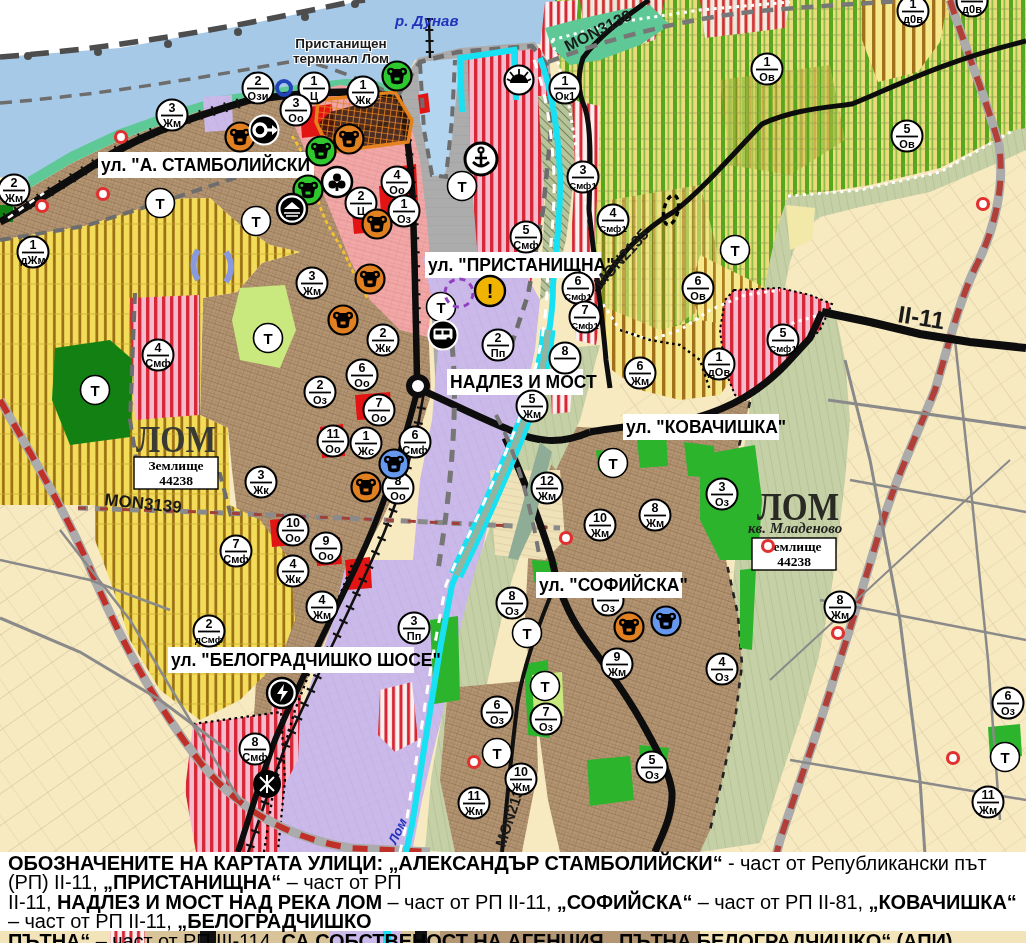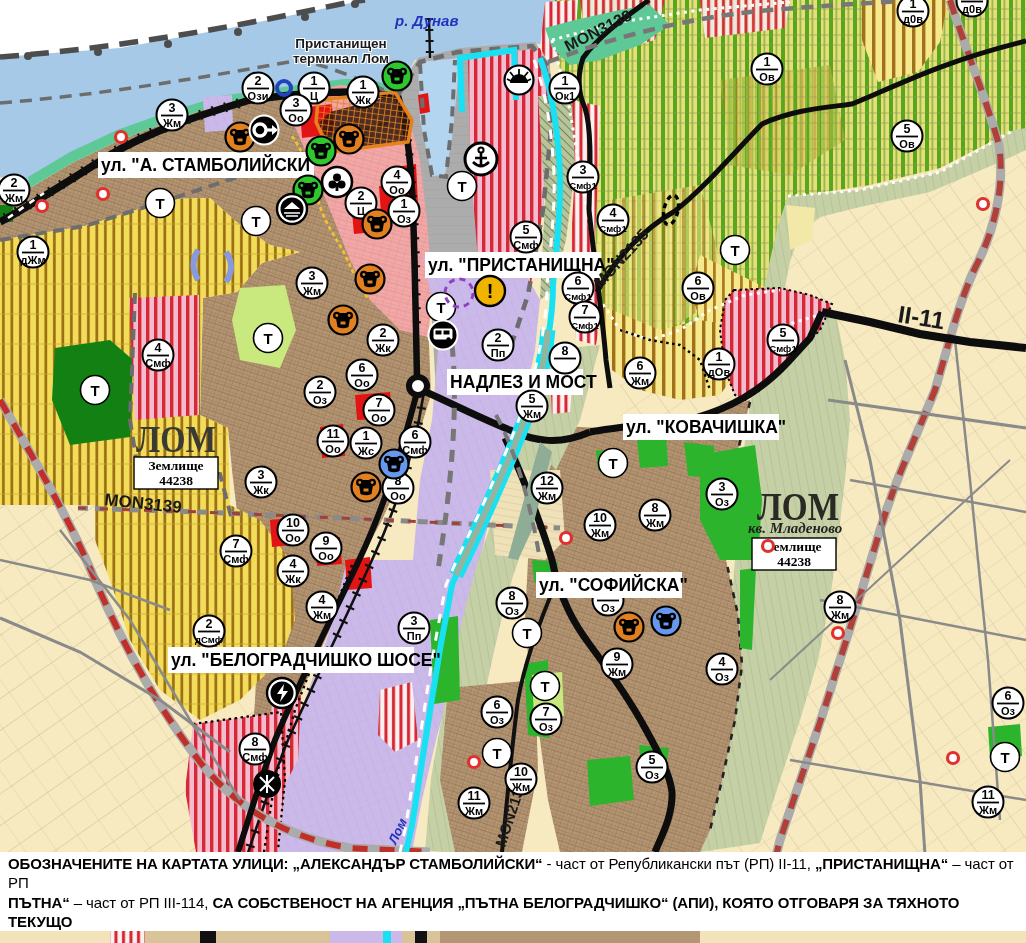--- a/index.html
+++ b/index.html
@@ -1,15 +1,15 @@
 <!DOCTYPE html>
 <html><head><meta charset="utf-8"><style>
 html,body{margin:0;padding:0;}
 body{width:1026px;height:943px;overflow:hidden;font-family:"Liberation Sans",sans-serif;position:relative;background:#fff;}
-#legend{position:absolute;left:0;top:852px;width:1026px;height:79px;background:#fff;font-size:15px;line-height:19.4px;color:#000;padding:2px 0 0 8px;box-sizing:border-box;letter-spacing:-0.1px;}
+#legend{position:absolute;left:0;top:852px;width:1026px;height:79px;background:#fff;font-size:20px;line-height:19.4px;color:#000;padding:2px 0 0 8px;box-sizing:border-box;letter-spacing:-0.1px;}
 </style></head><body>
 <svg width="1026" height="943" viewBox="0 0 1026 943">
 
 <defs>
 <pattern id="pYellow" width="8.5" height="30" patternUnits="userSpaceOnUse">
  <rect width="8.5" height="30" fill="#F2DC5A"></rect>
  <rect x="2" width="2.7" height="30" fill="#9A6E12"></rect>
  <path d="M0 14 H8.5" stroke="#C8A830" stroke-width="0.7"></path>
 </pattern>
 <pattern id="pYellowPale" width="9" height="30" patternUnits="userSpaceOnUse">
@@ -1115,13 +1115,14 @@
 
 <circle cx="953" cy="758" r="5.5" fill="#fff" stroke="#E03030" stroke-width="3.2"></circle>
 
 <circle cx="474" cy="762" r="5.5" fill="#fff" stroke="#E03030" stroke-width="3.2"></circle>
 
 <circle cx="768" cy="546" r="5.5" fill="#fff" stroke="#E03030" stroke-width="3.2"></circle>
 </svg>
 
 <div id="legend">
 <div><b>ОБОЗНАЧЕНИТЕ НА КАРТАТА УЛИЦИ: „АЛЕКСАНДЪР СТАМБОЛИЙСКИ“</b> - част от Републикански път (РП) II-11, <b>„ПРИСТАНИЩНА“</b> – част от РП</div>
+<div>II-11, <b>НАДЛЕЗ И МОСТ НАД РЕКА ЛОМ</b> – част от РП II-11, <b>„СОФИЙСКА“</b> – част от РП II-81, <b>„КОВАЧИШКА“</b> – част от РП II-11, <b>„БЕЛОГРАДЧИШКО</b></div>
 <div><b>ПЪТНА“</b> – част от РП III-114, <b>СА СОБСТВЕНОСТ НА АГЕНЦИЯ „ПЪТНА БЕЛОГРАДЧИШКО“ (АПИ), КОЯТО ОТГОВАРЯ ЗА ТЯХНОТО ТЕКУЩО</b></div>
 </div>
 </body></html>

